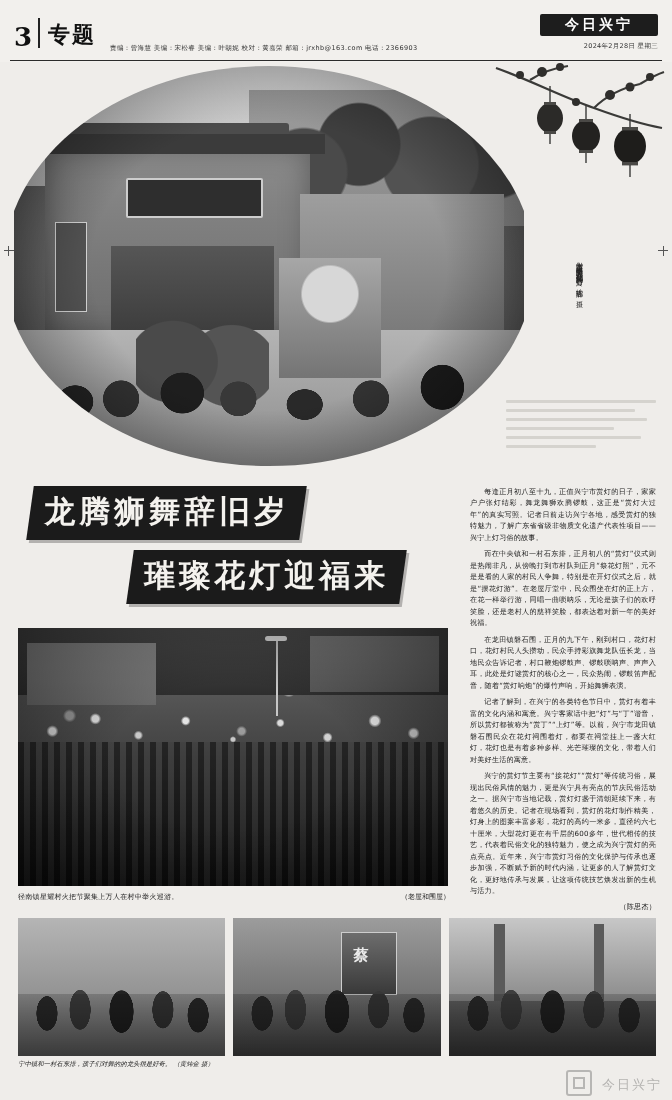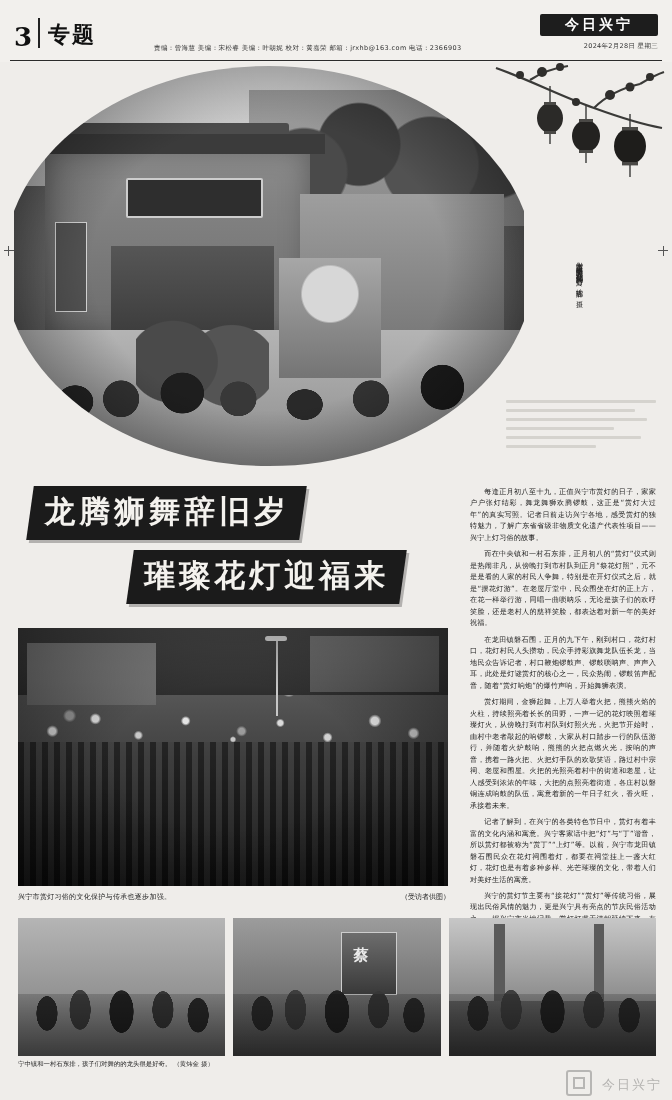--- a/index.html
+++ b/index.html
@@ -28,21 +28,21 @@
   .vrule{
     position:absolute;left:38px;top:18px;width:2px;height:30px;background:#222;
   }
   .section-title{
     position:absolute;left:48px;top:20px;
     font-size:22px;font-weight:700;letter-spacing:2px;color:#111;
     font-family:"DejaVu Serif","Liberation Serif",serif;
   }
   .credits{
     position:absolute;left:110px;top:44px;
-    font-size:6.5px;color:#333;letter-spacing:.4px;margin-left:44px;
+    font-size:6.5px;color:#333;letter-spacing:.4px;
   }
   .nameplate{
     position:absolute;right:14px;top:14px;
     width:118px;height:22px;background:#1d1d1d;color:#fff;
     border-radius:2px;
     display:flex;align-items:center;justify-content:center;
     font-size:14px;font-weight:700;letter-spacing:3px;
     font-family:"DejaVu Serif","Liberation Serif",serif;
   }
   .issue-date{
@@ -244,21 +244,21 @@
     background:linear-gradient(#6f6d68,#3b3935);border:1px solid #cfcdc7;}
   .sp2 .flagtxt{position:absolute;left:58%;top:20%;color:#eceae4;font-size:15px;font-weight:700;
     font-family:"DejaVu Serif","Liberation Serif",serif;}
   .sp3 .hall{position:absolute;left:0;top:0;width:100%;height:60%;
     background:linear-gradient(#c9c7c1,#8d8b86);}
   .sp3 .col1{position:absolute;left:22%;top:4%;width:5%;height:56%;background:#5c5a56;}
   .sp3 .col2{position:absolute;left:70%;top:4%;width:5%;height:56%;background:#5c5a56;}
 
   .strip-caps{
     position:absolute;left:18px;top:1060px;width:638px;height:26px;
-    display:flex;gap:8px;
+    display:flex;gap:8px;font-style:italic;
   }
   .strip-caps div{flex:1;font-size:6.4px;line-height:1.5;color:#222;}
   .strip-caps .cr{color:#333;}
 
   
   .wm{
     position:absolute;right:10px;bottom:6px;
     font-size:13px;color:rgba(40,40,40,.30);letter-spacing:2px;
     font-family:"DejaVu Serif","Liberation Serif",serif;
   }
@@ -373,28 +373,27 @@
   <div class="main-photo">
     <div class="mp-sky"></div>
     <div class="mp-build"></div>
     <div class="mp-build2"></div>
     <div class="mp-pole"></div>
     <div class="mp-lamp"></div>
     <div class="mp-flames"></div>
     <div class="mp-crowd"></div>
     <div class="mp-vign"></div>
   </div>
-  <div class="main-cap">兴宁市赏灯习俗的文化保护与传承也逐步加强。</div>
-  <div class="main-cap-credit">（受访者供图）</div>
+  <div class="main-cap">径南镇星耀村火把节聚集上万人在村中举火巡游。</div>
+  <div class="main-cap-credit">（老屋和围屋）</div>
 
   <div class="col">
     <p>每逢正月初八至十九，正值兴宁市赏灯的日子，家家户户张灯结彩，舞龙舞狮欢腾锣鼓，这正是“赏灯大过年”的真实写照。记者日前走访兴宁各地，感受赏灯的独特魅力，了解广东省省级非物质文化遗产代表性项目——兴宁上灯习俗的故事。</p>
     <p>而在中央镇和一村石东排，正月初八的“赏灯”仪式则是热闹非凡，从傍晚打到市村队到正月“祭花灯照”，元不是是看的人家的村民人争舞，特别是在开灯仪式之后，就是“摆花灯游”。在老屋厅堂中，民众围坐在灯的正上方，在花一样举行游，同唱一曲唢呐乐，无论是孩子们的欢呼笑脸，还是老村人的慈祥笑脸，都表达着对新一年的美好祝福。</p>
     <p>在龙田镇磐石围，正月的九下午，刚到村口，花灯村口，花灯村民人头攒动，民众手持彩旗舞龙队伍长龙，当地民众告诉记者，村口鞭炮锣鼓声、锣鼓唢呐声、声声入耳，此处是灯谜赏灯的核心之一，民众热闹，锣鼓笛声配音，随着“赏灯响炮”的爆竹声响，开始舞狮表演。</p>
-    <p>赏灯期间，金狮起舞，上万人举着火把，熊熊火焰的火柱，持续照亮着长长的田野，一声一记的花灯映照着璀璨灯火，从傍晚打到市村队到灯照火光，火把节开始时，由村中老者敲起的响锣鼓，大家从村口踏步一行的队伍游行，并随着火炉鼓响，熊熊的火把点燃火光，按响的声音，携着一路火把、火把灯手队的欢歌笑语，路过村中宗祠、老屋和围屋。火把的光照亮着村中的街道和老屋，让人感受到浓浓的年味，大把的点照亮着街道，各庄村以磐铜连成响鼓的队伍，寓意着新的一年日子红火，香火旺，承接着未来。</p>
     <p>记者了解到，在兴宁的各类特色节日中，赏灯有着丰富的文化内涵和寓意。兴宁客家话中把“灯”与“丁”谐音，所以赏灯都被称为“赏丁”“上灯”等。以前，兴宁市龙田镇磐石围民众在花灯祠围着灯，都要在祠堂挂上一盏大红灯，花灯也是有着多种多样、光芒璀璨的文化，带着人们对美好生活的寓意。</p>
     <p>兴宁的赏灯节主要有“接花灯”“赏灯”等传统习俗，展现出民俗风情的魅力，更是兴宁具有亮点的节庆民俗活动之一。据兴宁市当地记载，赏灯灯盏于清朝延续下来，有着悠久的历史。记者在现场看到，赏灯的花灯制作精美，灯身上的图案丰富多彩，花灯的高约一米多，直径约六七十厘米，大型花灯更在有千层的600多年，世代相传的技艺，代表着民俗文化的独特魅力，使之成为兴宁赏灯的亮点亮点。近年来，兴宁市赏灯习俗的文化保护与传承也逐步加强，不断赋予新的时代内涵，让更多的人了解赏灯文化，更好地传承与发展，让这项传统技艺焕发出新的生机与活力。</p>
     <p class="sig">（陈思杰）</p>
   </div>
 
   <div class="strip">
     <div class="sp sp1">
       <div class="figs"></div>
       <div class="g1"></div>
     </div>

